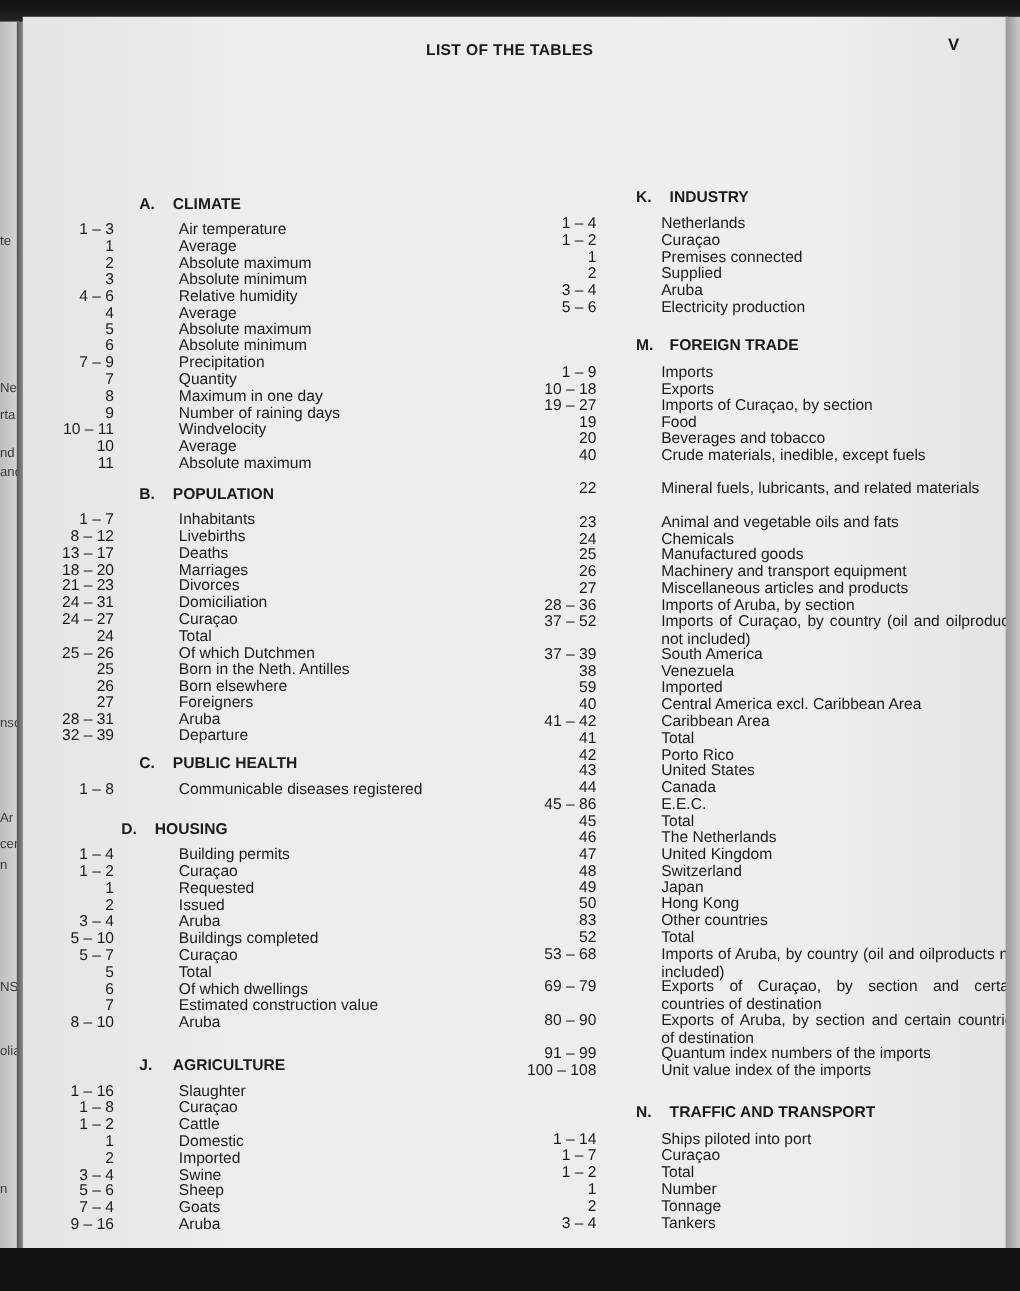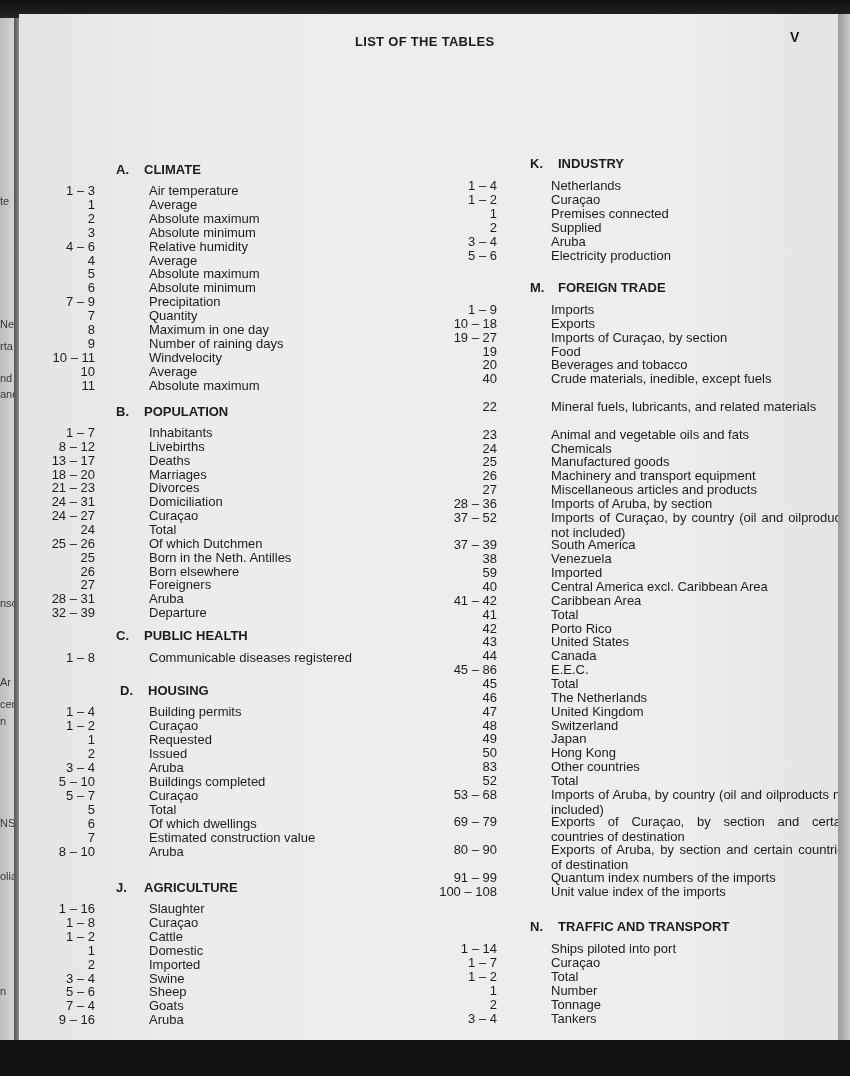--- a/index.html
+++ b/index.html
@@ -183,21 +183,21 @@
       </div>
       <div class="entry" style="left: 30px; top: 591.05px;">
         <span class="range">32 – 39</span>
         <span class="label">Departure</span>
       </div>
       <div class="section-head" style="left: 97px; top: 614px;"><span class="letter">C.</span><span>PUBLIC HEALTH</span></div>
       <div class="entry" style="left: 30px; top: 636px;">
         <span class="range">1 –   8</span>
         <span class="label">Communicable diseases registered</span>
       </div>
-      <div class="section-head" style="left: 101px; top: 669px;"><span class="letter">D.</span><span>HOUSING</span></div>
+      <div class="section-head" style="left: 82px; top: 669px;"><span class="letter">D.</span><span>HOUSING</span></div>
       <div class="entry" style="left: 30px; top: 690px;">
         <span class="range">1 –   4</span>
         <span class="label">Building permits</span>
       </div>
       <div class="entry" style="left: 30px; top: 703.95px;">
         <span class="range">1 –   2</span>
         <span class="label">Curaçao</span>
       </div>
       <div class="entry" style="left: 30px; top: 717.9px;">
         <span class="range">1</span>

